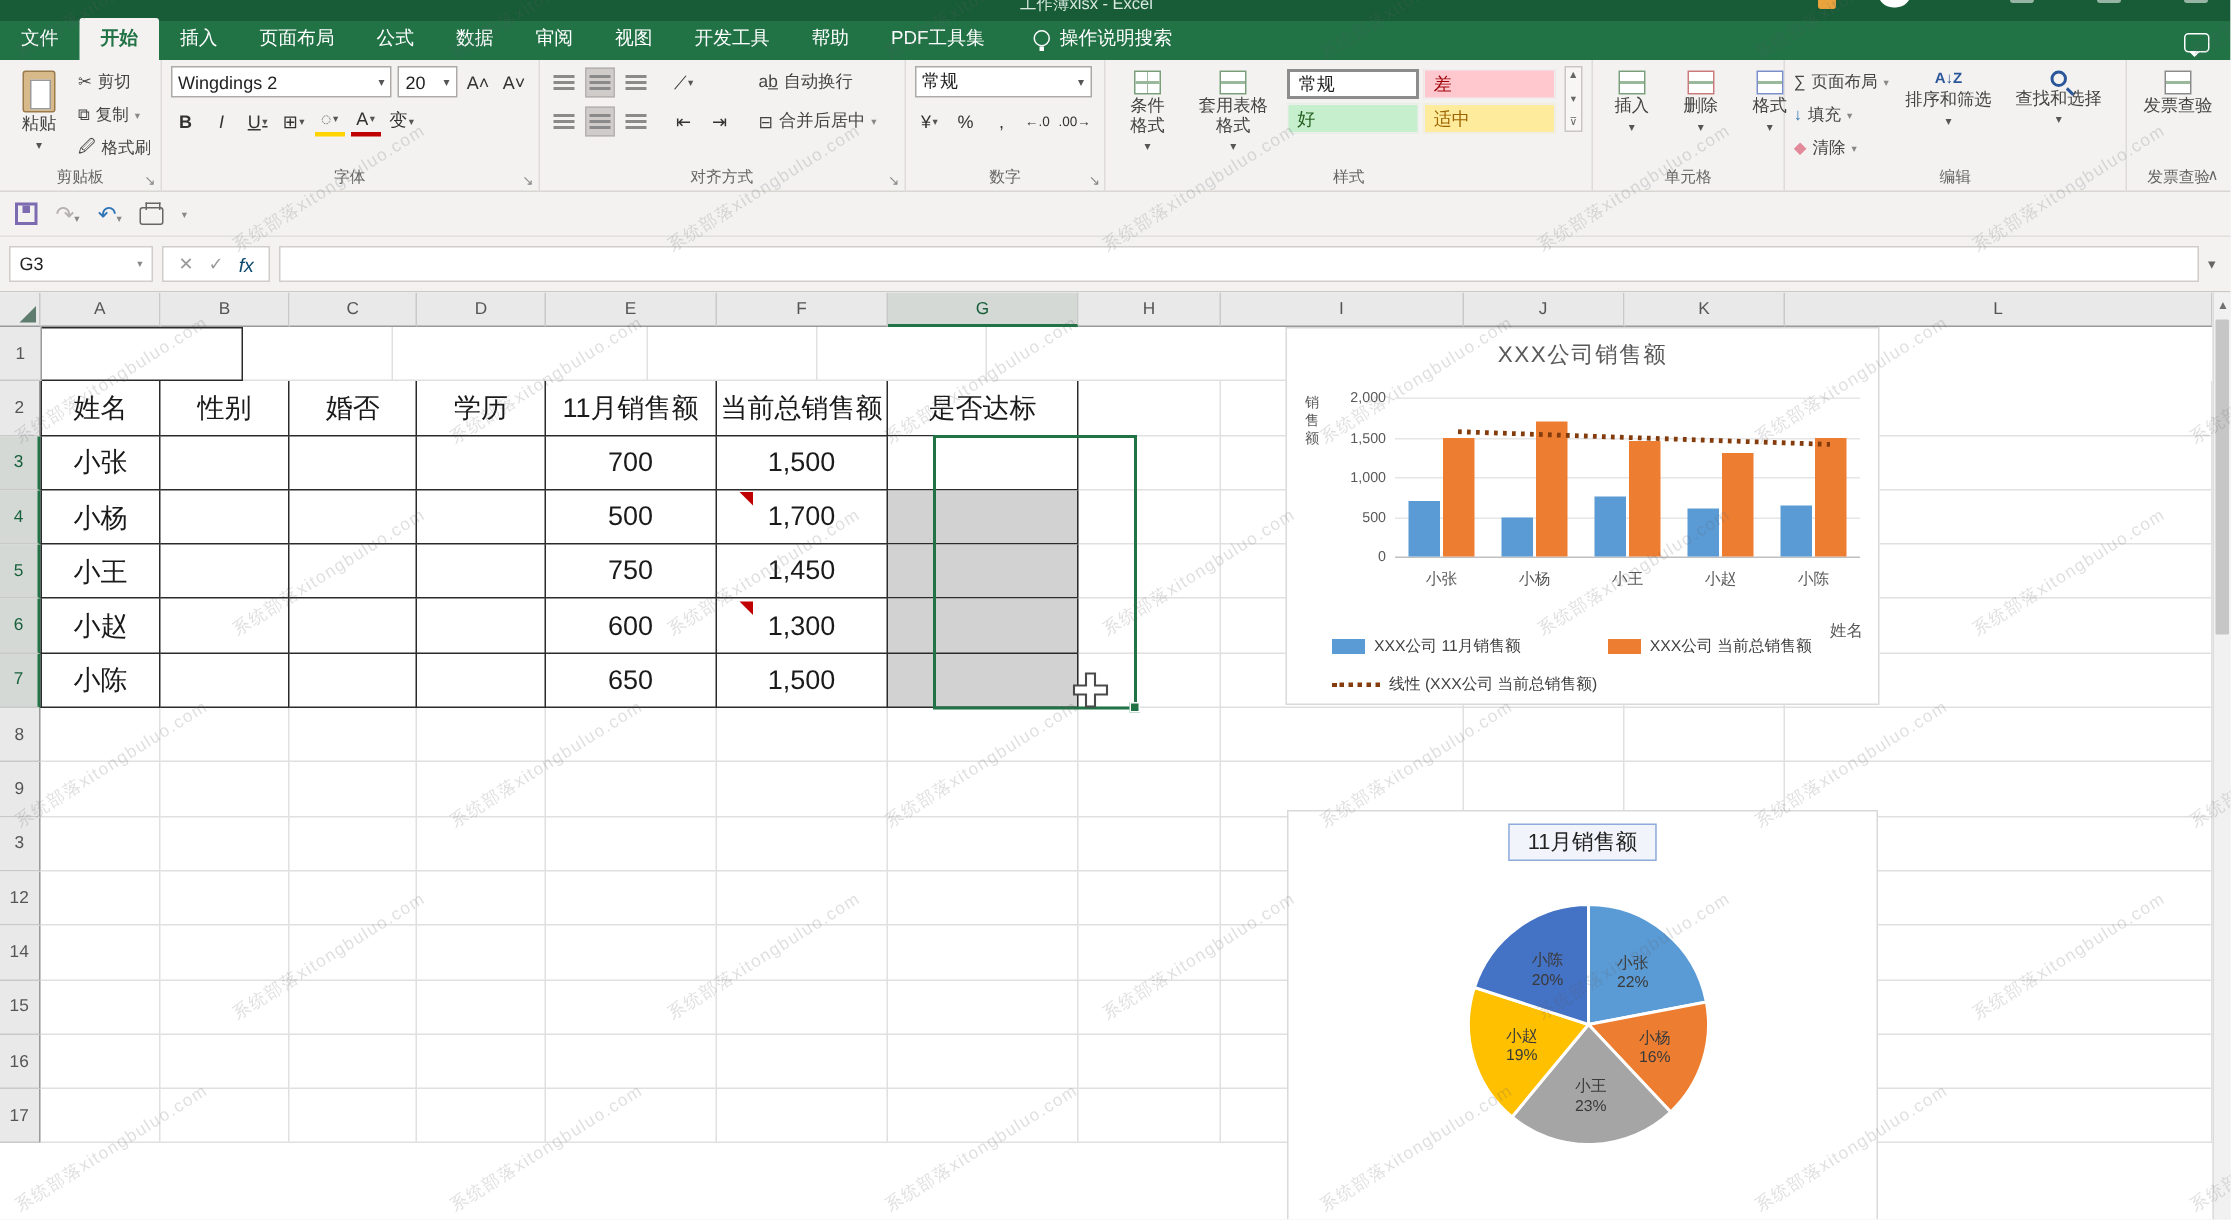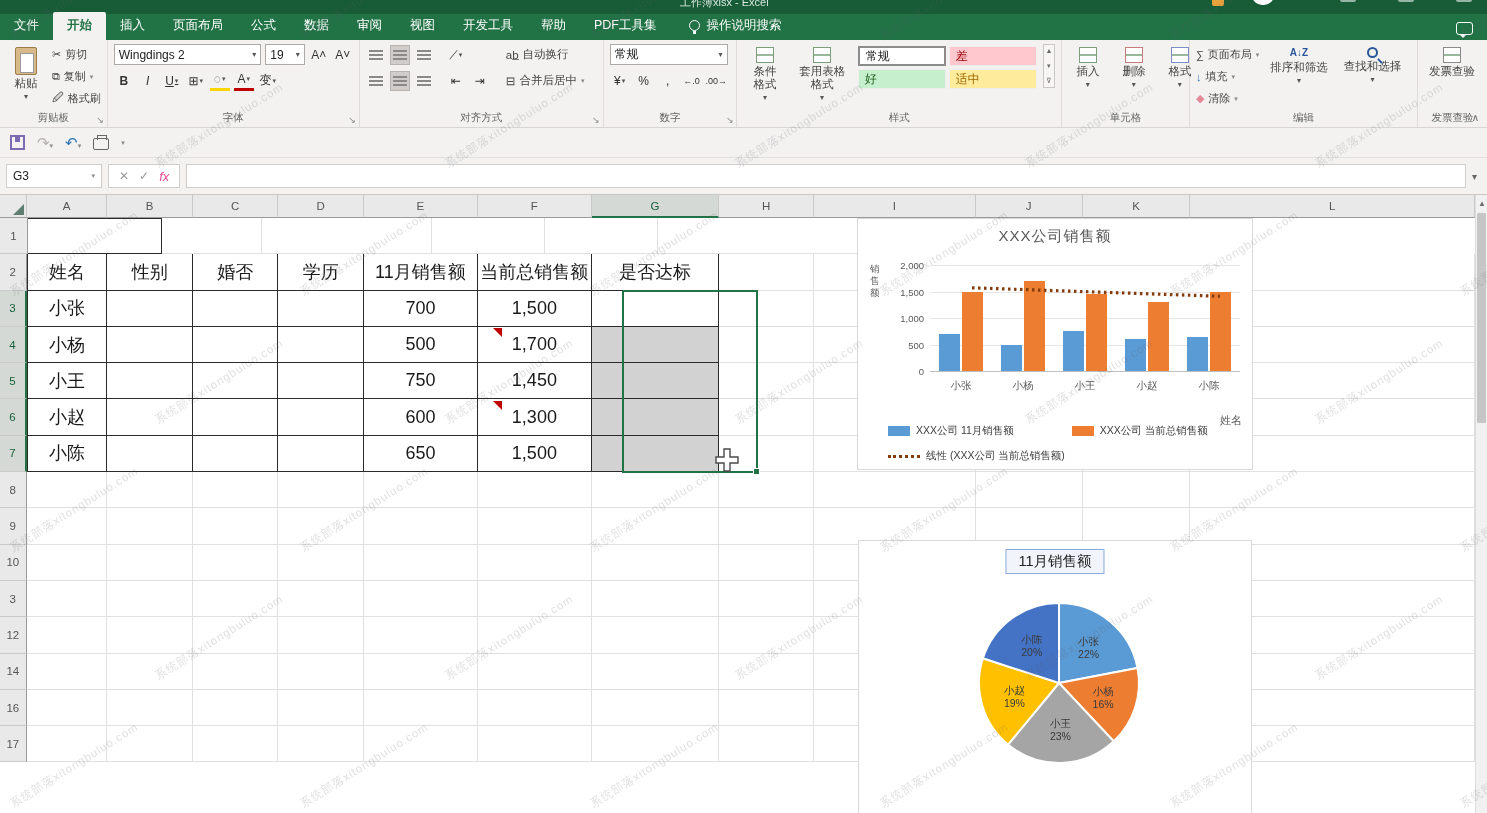--- a/index.html
+++ b/index.html
@@ -82,21 +82,21 @@
   .gray { color:#b3b0ad; }  .blue { color:#2e74b5; }
   .tiny-caret { font-size:7px; color:#888; }
 
   
   .fbar { position:absolute; left:0; top:158px; width:1487px; height:37px; background:#f3f2f1;
     display:flex; align-items:center; padding:4px 6px; gap:6px; border-bottom:1px solid #cac7c4; }
   .namebox { width:96px; height:24px; background:#fff; border:1px solid #d0cdca; display:flex;
     align-items:center; justify-content:space-between; padding:0 6px; font-size:12px; color:#222; }
   .fb-btns { display:flex; align-items:center; gap:10px; background:#fff; border:1px solid #d0cdca;
     height:24px; padding:0 10px; color:#9a9a9a; font-size:12px; }
-  .fx { font-style:italic; color:#ec4899; font-size:13px; }
+  .fx { font-style:italic; color:#0c4a6e; font-size:13px; }
   .fbox { flex:1; height:24px; background:#fff; border:1px solid #d0cdca; }
   .fchev { color:#666; font-size:10px; padding-right:4px; }
 
   
   .sheet { position:absolute; left:0; top:195px; width:1475px; height:618px; background:#fff; overflow:hidden; }
   .hdr-row { display:flex; height:23px; background:#e9e9e9; }
   .corner { width:28px; height:23px; border-right:1px solid #c9c9c9; border-bottom:1px solid #9a9a9a; position:relative; background:#e9e9e9; }
   .corner:after { content:""; position:absolute; right:2px; bottom:2px; width:0; height:0;
     border-left:11px solid transparent; border-bottom:11px solid #5f7d6e; }
   .col-hdr { height:23px; border-right:1px solid #c9c9c9; border-bottom:1px solid #9a9a9a;
@@ -197,21 +197,21 @@
   </div>
 
   <div class="rgroup" style="width:252px">
     <div class="stack" style="width:100%">
       <div class="smallrow">
         <span class="combo" style="width:150px">
           <span>Wingdings 2</span>
             <span class="caret">▾</span>
         </span>
         <span class="combo" style="width:40px">
-          <span>19</span>
+          <span>20</span>
             <span class="caret">▾</span>
         </span>
         <span class="mini">A˄</span>
         <span class="mini">A˅</span>
       </div>
       <div class="smallrow" style="margin-top:4px">
         <span class="mini" style="font-weight:bold">B</span>
         <span class="mini" style="font-style:italic">I</span>
         <span class="mini" style="text-decoration:underline">U <span class="caret">▾</span></span>
         <span class="mini">
@@ -537,35 +537,20 @@
       <div class="cell" style="width: 120px;"></div>
       <div class="cell" style="width: 120px;"></div>
       <div class="cell" style="width: 134px;"></div>
       <div class="cell" style="width: 100px;"></div>
       <div class="cell" style="width: 170px;"></div>
       <div class="cell" style="width: 113px;"></div>
       <div class="cell" style="width: 113px;"></div>
       <div class="cell" style="width: 300px;"></div>
     </div>
     <div class="srow">
-      <div class="row-hdr">10</div>
-      <div class="cell" style="width: 85px;"></div>
-      <div class="cell" style="width: 90px;"></div>
-      <div class="cell" style="width: 90px;"></div>
-      <div class="cell" style="width: 90px;"></div>
-      <div class="cell" style="width: 120px;"></div>
-      <div class="cell" style="width: 120px;"></div>
-      <div class="cell" style="width: 134px;"></div>
-      <div class="cell" style="width: 100px;"></div>
-      <div class="cell" style="width: 170px;"></div>
-      <div class="cell" style="width: 113px;"></div>
-      <div class="cell" style="width: 113px;"></div>
-      <div class="cell" style="width: 300px;"></div>
-    </div>
-    <div class="srow">
       <div class="row-hdr">3</div>
       <div class="cell" style="width: 85px;"></div>
       <div class="cell" style="width: 90px;"></div>
       <div class="cell" style="width: 90px;"></div>
       <div class="cell" style="width: 90px;"></div>
       <div class="cell" style="width: 120px;"></div>
       <div class="cell" style="width: 120px;"></div>
       <div class="cell" style="width: 134px;"></div>
       <div class="cell" style="width: 100px;"></div>
       <div class="cell" style="width: 170px;"></div>
@@ -583,20 +568,35 @@
       <div class="cell" style="width: 120px;"></div>
       <div class="cell" style="width: 134px;"></div>
       <div class="cell" style="width: 100px;"></div>
       <div class="cell" style="width: 170px;"></div>
       <div class="cell" style="width: 113px;"></div>
       <div class="cell" style="width: 113px;"></div>
       <div class="cell" style="width: 300px;"></div>
     </div>
     <div class="srow">
       <div class="row-hdr">14</div>
+      <div class="cell" style="width: 85px;"></div>
+      <div class="cell" style="width: 90px;"></div>
+      <div class="cell" style="width: 90px;"></div>
+      <div class="cell" style="width: 90px;"></div>
+      <div class="cell" style="width: 120px;"></div>
+      <div class="cell" style="width: 120px;"></div>
+      <div class="cell" style="width: 134px;"></div>
+      <div class="cell" style="width: 100px;"></div>
+      <div class="cell" style="width: 170px;"></div>
+      <div class="cell" style="width: 113px;"></div>
+      <div class="cell" style="width: 113px;"></div>
+      <div class="cell" style="width: 300px;"></div>
+    </div>
+    <div class="srow">
+      <div class="row-hdr">15</div>
       <div class="cell" style="width: 85px;"></div>
       <div class="cell" style="width: 90px;"></div>
       <div class="cell" style="width: 90px;"></div>
       <div class="cell" style="width: 90px;"></div>
       <div class="cell" style="width: 120px;"></div>
       <div class="cell" style="width: 120px;"></div>
       <div class="cell" style="width: 134px;"></div>
       <div class="cell" style="width: 100px;"></div>
       <div class="cell" style="width: 170px;"></div>
       <div class="cell" style="width: 113px;"></div>

